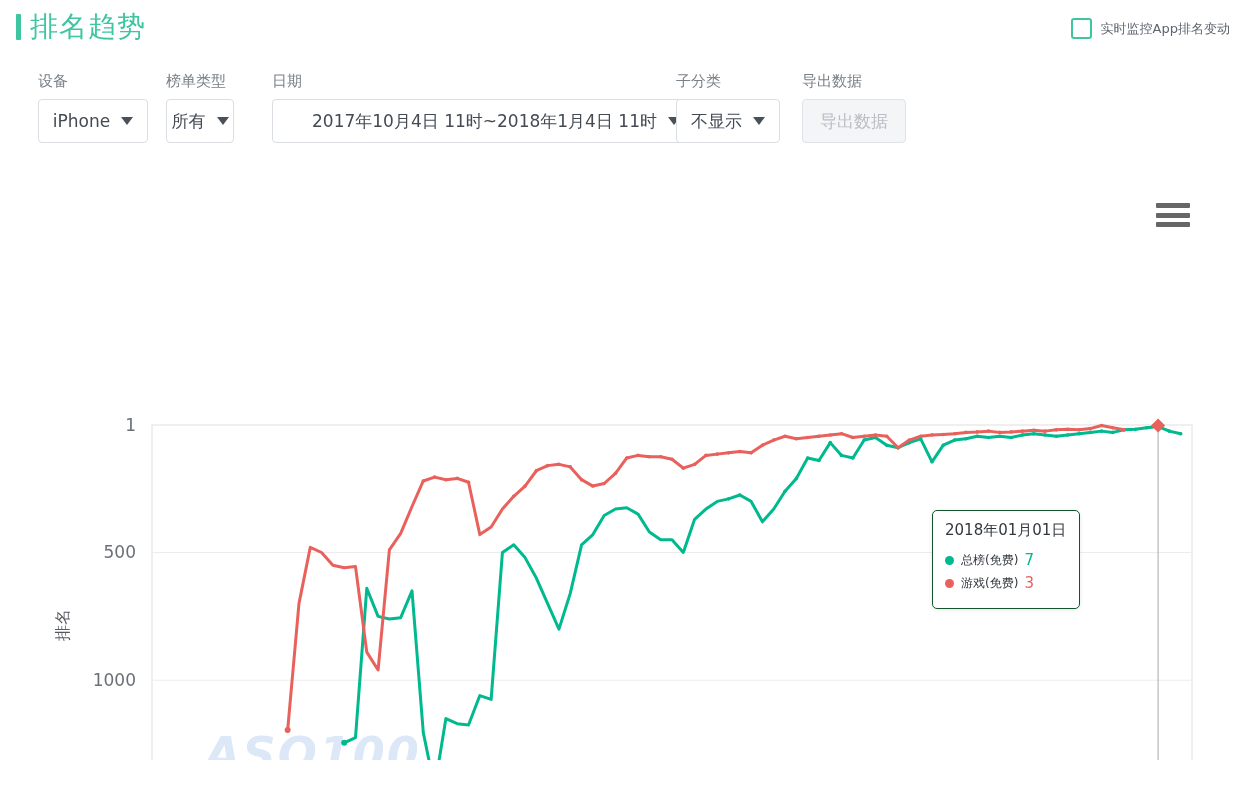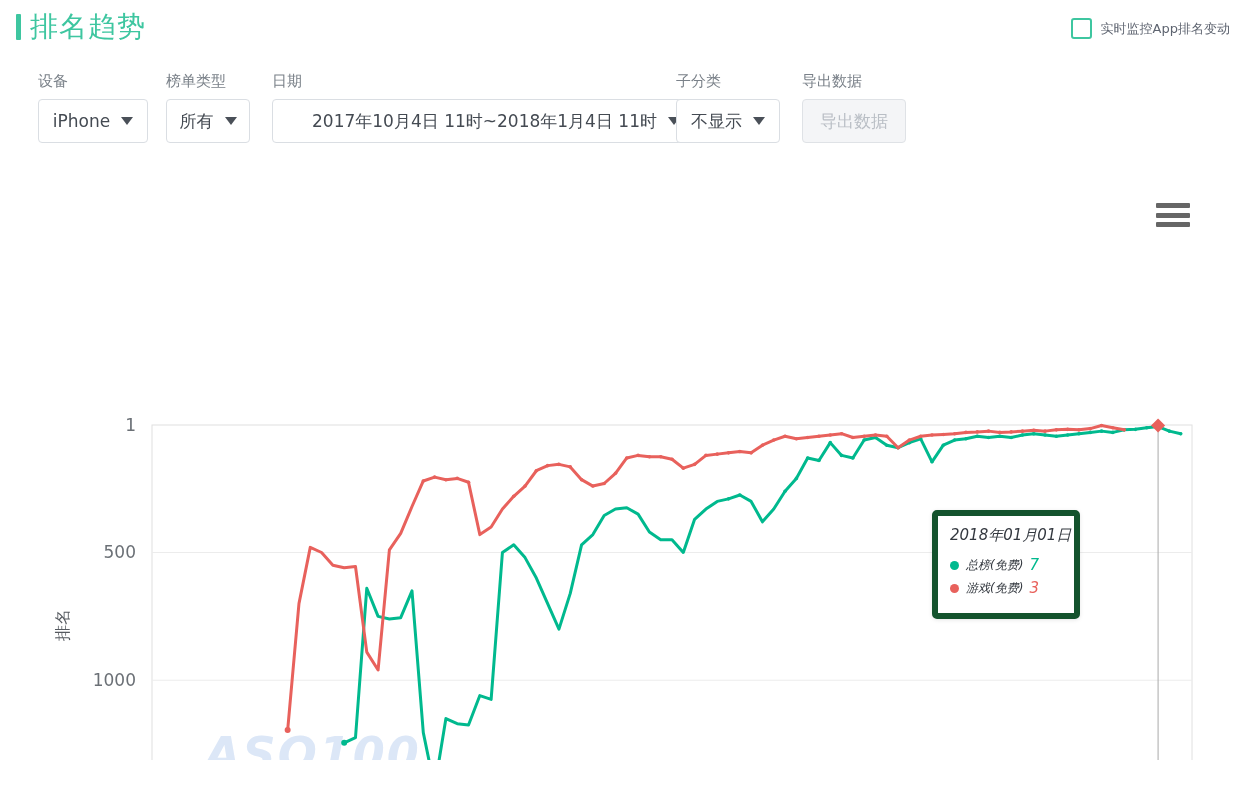--- a/index.html
+++ b/index.html
@@ -95,24 +95,23 @@
   }
   .watermark {
     font-size: 46px; font-style: italic; font-weight: bold;
     fill: #dce7f7; letter-spacing: 2px;
     font-family: "DejaVu Sans", "Liberation Sans", sans-serif;
   }
 
   
   .tooltip {
     position: absolute; left: 932px; top: 340px; width: 148px;
-    border: 6px solid #14532d; border-radius: 5px; background: #fff;
+    border: 1px solid #14532d; border-radius: 5px; background: #fff;
     padding: 10px 12px 11px 12px;
     box-shadow: 0 1px 4px rgba(0,0,0,0.10);
-    font-style: italic;
   }
   .tt-date {
     font-size: 15px; color: #33383f; margin-bottom: 11px; white-space: nowrap;
     font-family: "DejaVu Sans", "Liberation Sans", sans-serif;
   }
   .tt-row { display: flex; align-items: center; margin-bottom: 5px; white-space: nowrap; }
   .tt-dot { width: 9px; height: 9px; border-radius: 50%; margin-right: 7px; flex: 0 0 auto; }
   .tt-name {
     font-size: 12px; color: #33383f; margin-right: 6px;
     font-family: "DejaVu Sans", "Liberation Sans", sans-serif;
@@ -140,21 +139,21 @@
     <div class="filter" style="left:38px;">
       <div class="filter-label">设备</div>
       <div class="ctrl" style="width:110px;">
         <span class="ctrl-text">iPhone</span>
         <span class="caret"></span>
       </div>
     </div>
 
     <div class="filter" style="left:166px;">
       <div class="filter-label">榜单类型</div>
-      <div class="ctrl" style="width:84px;">
+      <div class="ctrl" style="width:68px;">
         <span class="ctrl-text">所有</span>
         <span class="caret"></span>
       </div>
     </div>
 
     <div class="filter" style="left:272px;">
       <div class="filter-label">日期</div>
       <div class="ctrl" style="width:448px;">
         <span class="ctrl-text">2017年10月4日 11时~2018年1月4日 11时</span>
         <span class="caret"></span>

